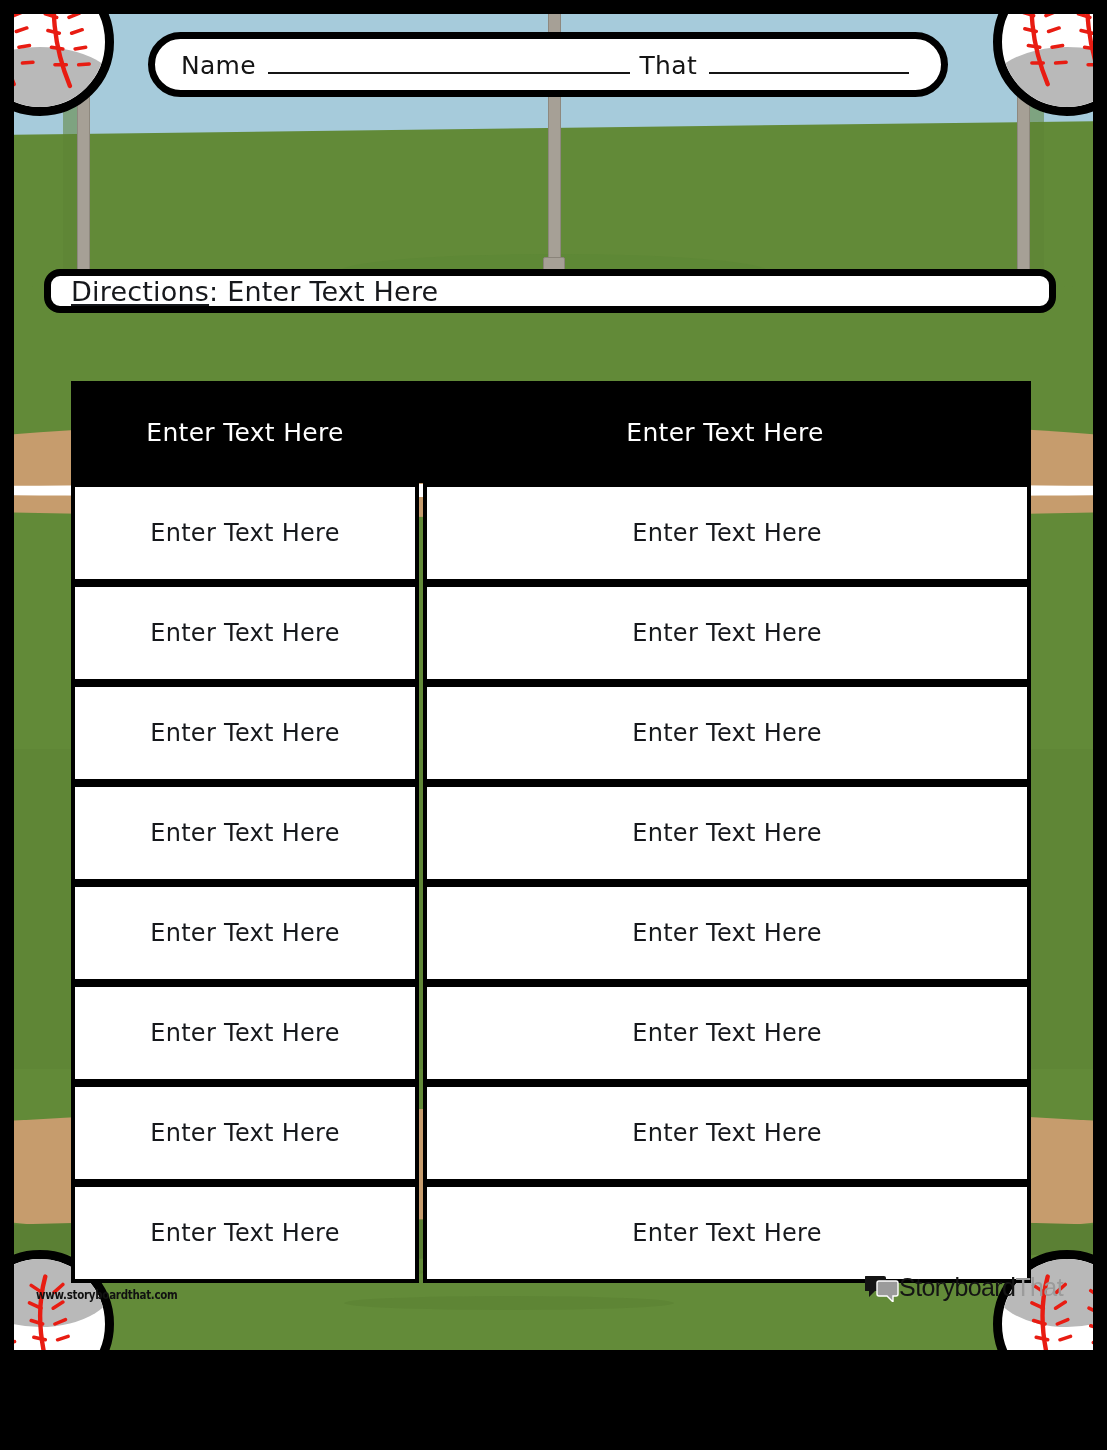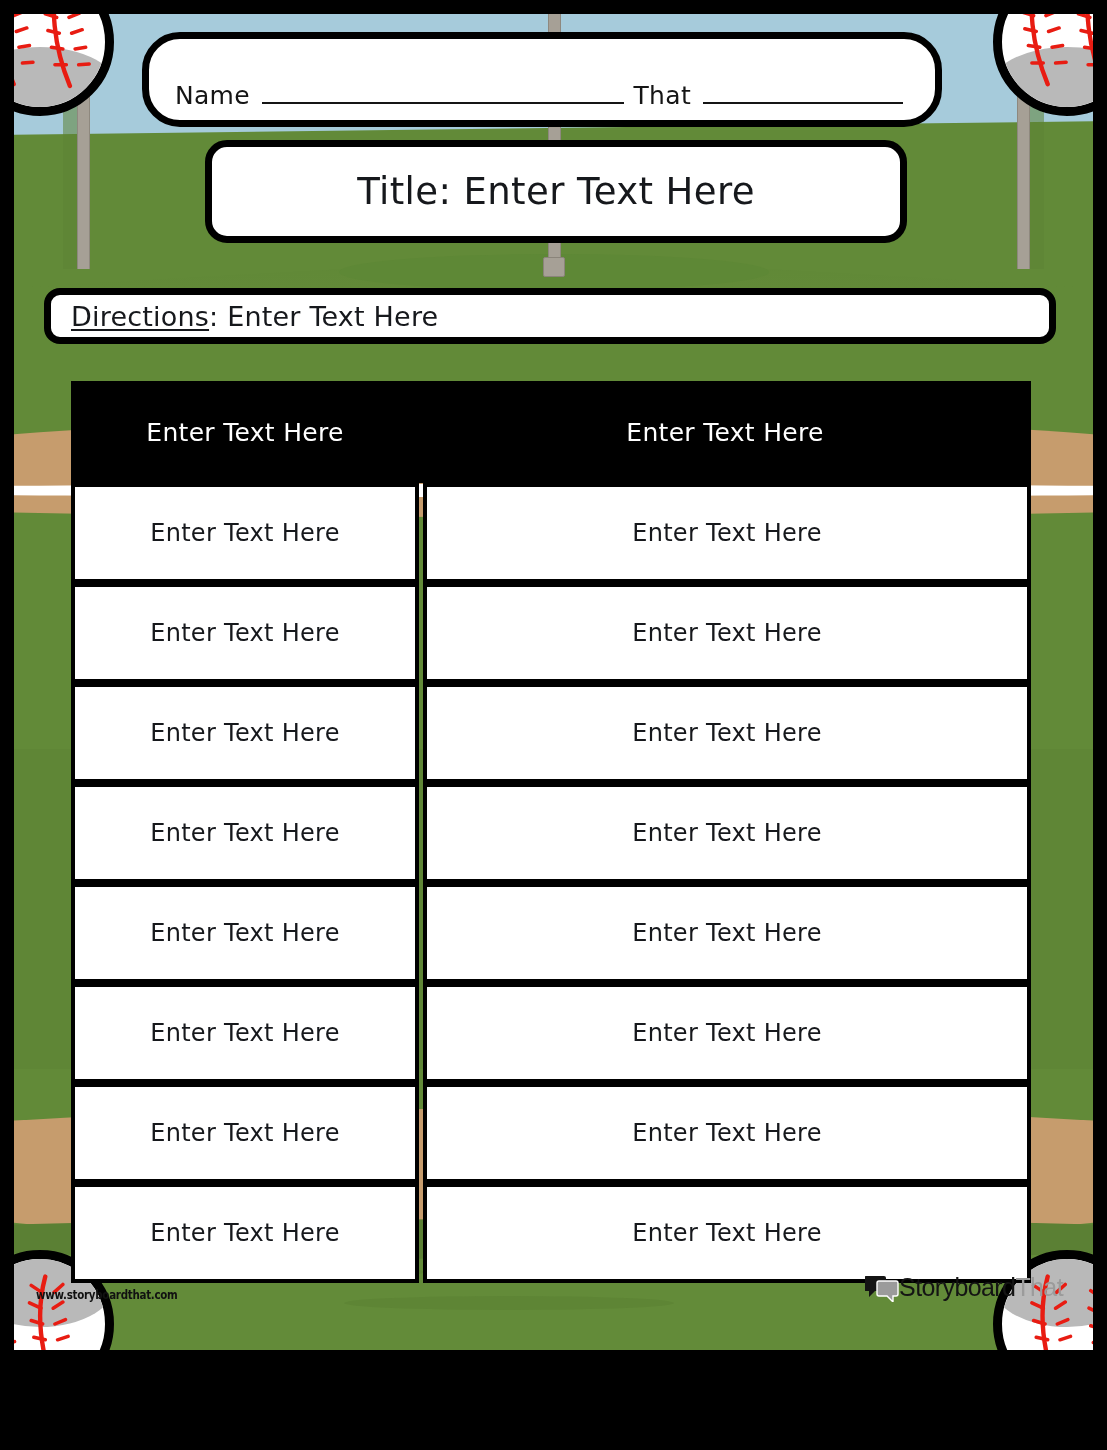--- a/index.html
+++ b/index.html
@@ -121,21 +121,21 @@
     border-radius:0 0 50% 50% / 0 0 70% 70%;
   }
   .seam{ position:absolute; width:100%; height:100%; left:0; top:0; }
 
   
   .panel{
     position:absolute; background:#fff; border:7px solid #000;
     z-index:8;
   }
   .name-box{
-    left:142px; top:32px; width:800px; height:95px; border-radius:38px;
+    left:148px; top:32px; width:800px; height:65px; border-radius:38px;
   }
   .name-row{
     position:absolute; left:26px; right:22px; bottom:9px;
     display:flex; align-items:baseline; gap:0;
   }
   .fld-label{
     font-family:"DejaVu Sans", sans-serif;
     font-size:25px; color:#151515; white-space:nowrap; letter-spacing:.3px;
   }
   .rule{
@@ -146,22 +146,22 @@
 
   .title-box{
     left:205px; top:140px; width:702px; height:103px; border-radius:22px;
     display:flex; align-items:center; justify-content:center;
   }
   .title-text{
     font-size:37px; color:#16181c; letter-spacing:.4px;
   }
 
   .dir-box{
-    left:44px; top:269px; width:1012px; height:56px; border-radius:16px;
-    display:flex; align-items:center;margin-top:19px;
+    left:44px; top:269px; width:1012px; height:44px; border-radius:16px;
+    display:flex; align-items:center;
   }
   .dir-text{
     font-size:27px; color:#16181c; padding-left:20px; letter-spacing:.2px;
   }
   .dir-text u{ text-decoration:underline; text-underline-offset:3px; }
 
   
   .table-wrap{
     position:absolute; left:71px; top:381px; width:960px; z-index:8;
   }
@@ -311,23 +311,20 @@
 
   <div class="panel name-box">
     <div class="name-row">
       <span class="fld-label">Name</span>
       <span class="rule"></span>
       <span class="fld-label">That</span>
       <span class="rule date-rule"></span>
     </div>
   </div>
 
-  <div class="panel title-box">
-    <div class="title-text">Title: Enter Text Here</div>
-  </div>
 
   <div class="panel dir-box">
     <div class="dir-text"><u>Directions</u><span>:</span> <span>Enter Text Here</span></div>
   </div>
 
   <div class="table-wrap">
     <div class="thead">
       <div class="th c1">Enter Text Here</div>
       <div class="th c2">Enter Text Here</div>
     </div>

